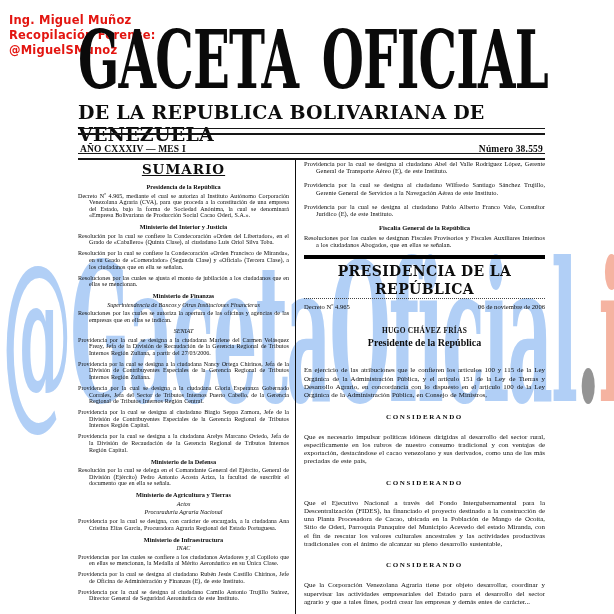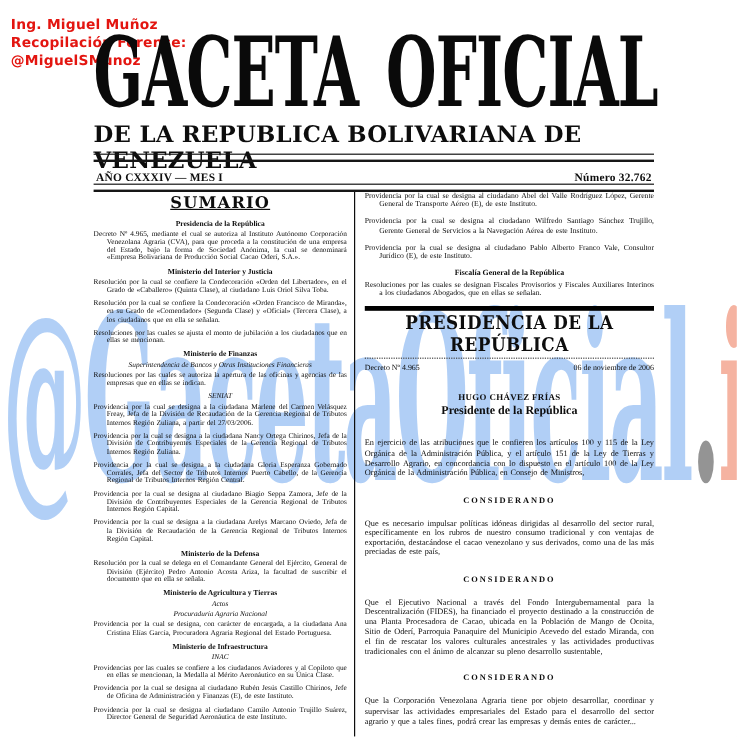--- a/index.html
+++ b/index.html
@@ -114,21 +114,21 @@
 
   <div class="masthead">
     <span>GACETA</span><span class="gap"></span><span>OFICIAL</span>
   </div>
 
   <div class="subtitle">DE LA REPUBLICA BOLIVARIANA DE VENEZUELA</div>
 
   <div class="dbl dbl-top"></div>
   <div class="infobar">
     <span>AÑO CXXXIV — MES I</span>
-    <span>Número 32.762</span>
+    <span>Número 38.559</span>
   </div>
   <div class="dbl dbl-bot"></div>
 
   <div class="columns">
 
     <div class="col col-left">
       <div class="sumario-title">SUMARIO</div>
       <div>
           <div class="blk blk-header">Presidencia de la República</div>
           <div class="blk blk-entry">Decreto Nº 4.965, mediante el cual se autoriza al Instituto Autónomo Corporación Venezolana Agraria (CVA), para que proceda a la constitución de una empresa del Estado, bajo la forma de Sociedad Anónima, la cual se denominará «Empresa Bolivariana de Producción Social Cacao Oderí, S.A.».</div>

